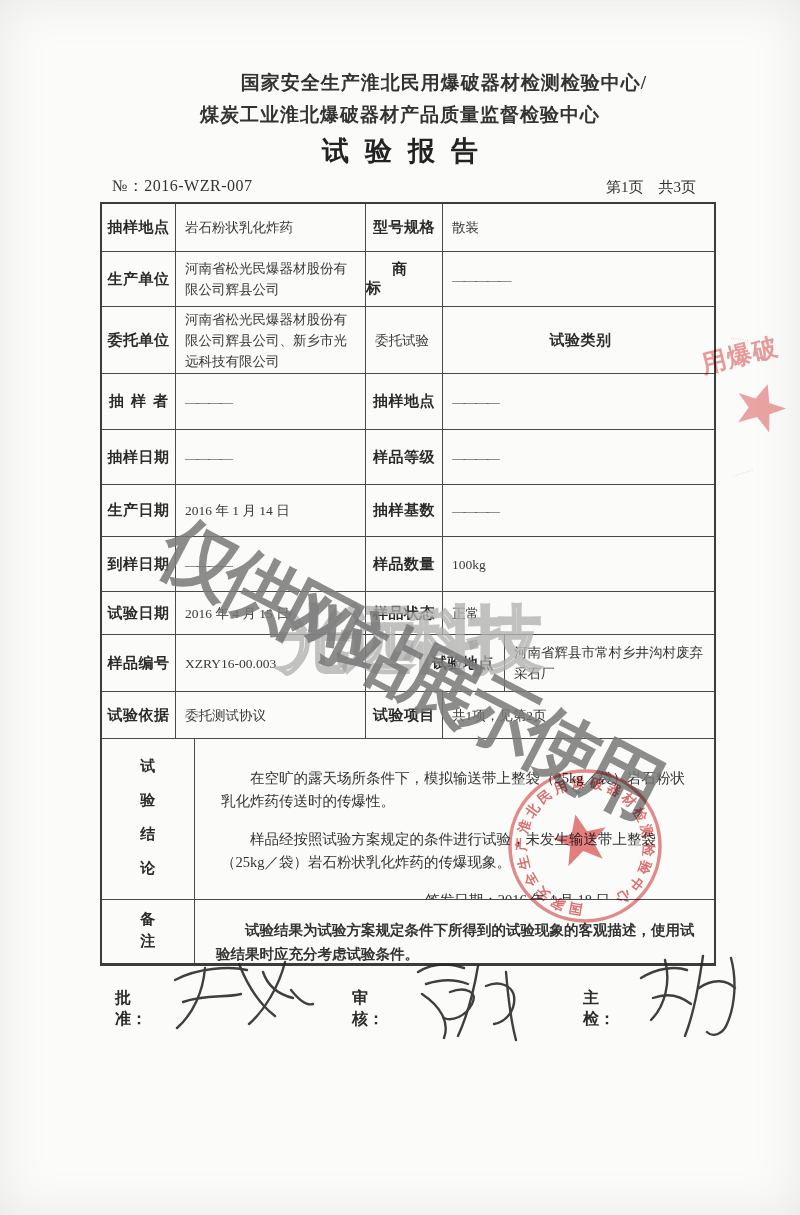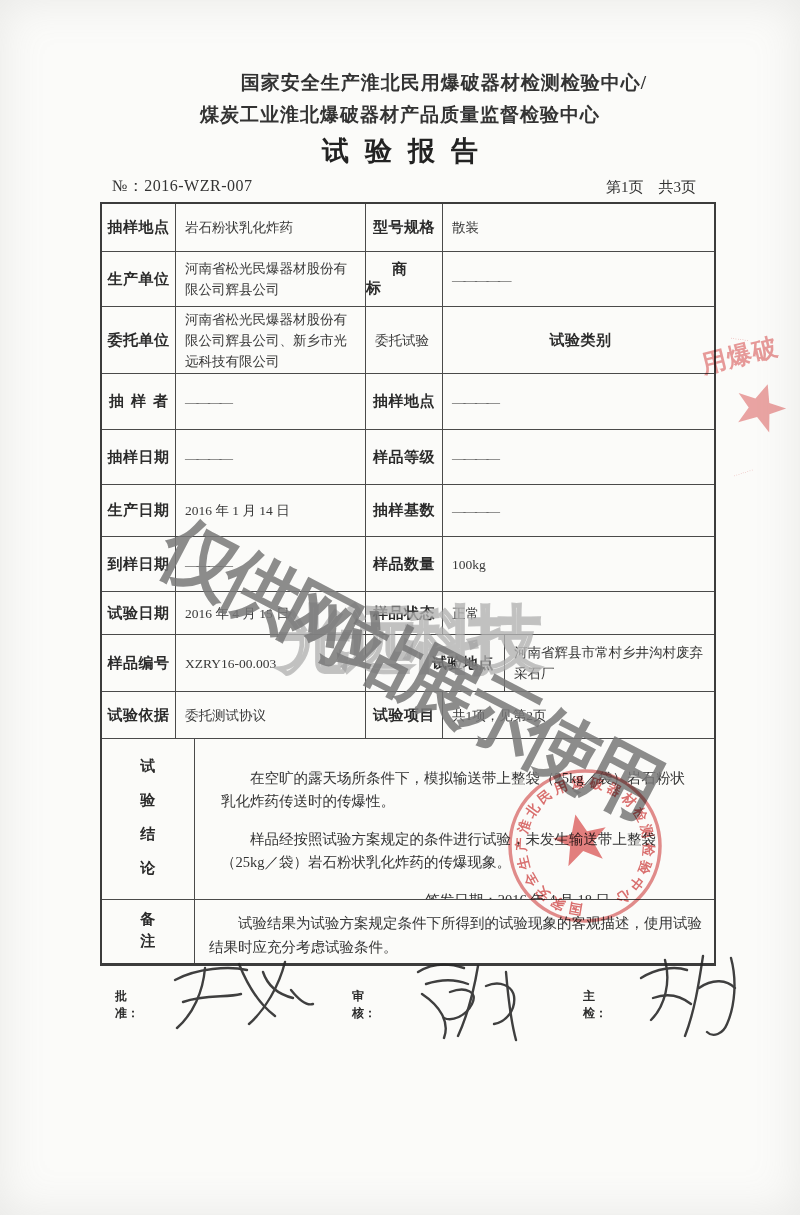--- a/index.html
+++ b/index.html
@@ -33,21 +33,21 @@
   .lab.spread-wide{letter-spacing:26px;text-indent:26px;}
   .val{font-size:13.5px;line-height:21px;padding:4px 8px 4px 9px;color:#383838;}
   .dash{letter-spacing:-2px;color:#555;}
   .vlab{flex-direction:column;justify-content:space-around;
         padding:10px 0 14px 0;align-items:center;}
   .vlab span{display:block;}
   .bigbody{display:block;padding:12px 12px 0 10px;font-size:14.5px;line-height:22.5px;color:#333;}
   .bigbody p{margin:16px;text-indent:2em;}
   .signdate{text-align:right;padding-right:96px;margin-top:16px;font-size:14.5px;}
   .remarkbody{display:block;padding:7px 12px 0 10px;font-size:14.5px;line-height:24px;color:#333;}
-  .remarkbody p{margin:4px;text-indent:2em;}
+  .remarkbody p{margin:11px;text-indent:2em;font-weight:bold;}
 
   
   .h1{height:47px;} .h2{height:55px;} .h3{height:67px;} .h4{height:56px;}
   .h5{height:55px;} .h6{height:52px;} .h7{height:55px;} .h8{height:43px;}
   .h9{height:57px;} .h10{height:47px;} .hC{height:161px;} .hR{height:64px;}
 
   
   .wm-outline{
     position:absolute;left:278px;top:592px;z-index:35;
     font-family:"Liberation Sans","DejaVu Sans",sans-serif;
@@ -67,21 +67,21 @@
 
   
   .stamp{position:absolute;mix-blend-mode:multiply;pointer-events:none;}
   .stamp-bottom{left:504px;top:765px;z-index:50;}
   .stamp-right{left:692px;top:318px;z-index:50;}
 
   
   .sig-group{position:absolute;top:952px;height:95px;}
   .sig-label{position:absolute;left:0;top:36px;
     font-family:"Liberation Sans","DejaVu Sans",sans-serif;
-    font-weight:700;font-size:12px;color:#2b2b2b;}
+    font-weight:700;font-size:16px;color:#2b2b2b;}
   .sig-svg{position:absolute;top:0;}
   .g1{left:115px;} .g2{left:352px;} .g3{left:583px;}
 </style>
 </head>
 <body>
 
 <div class="page">
 
   <div class="hdr hdr1">国家安全生产淮北民用爆破器材检测检验中心/</div>
   <div class="hdr hdr2">煤炭工业淮北爆破器材产品质量监督检验中心</div>

